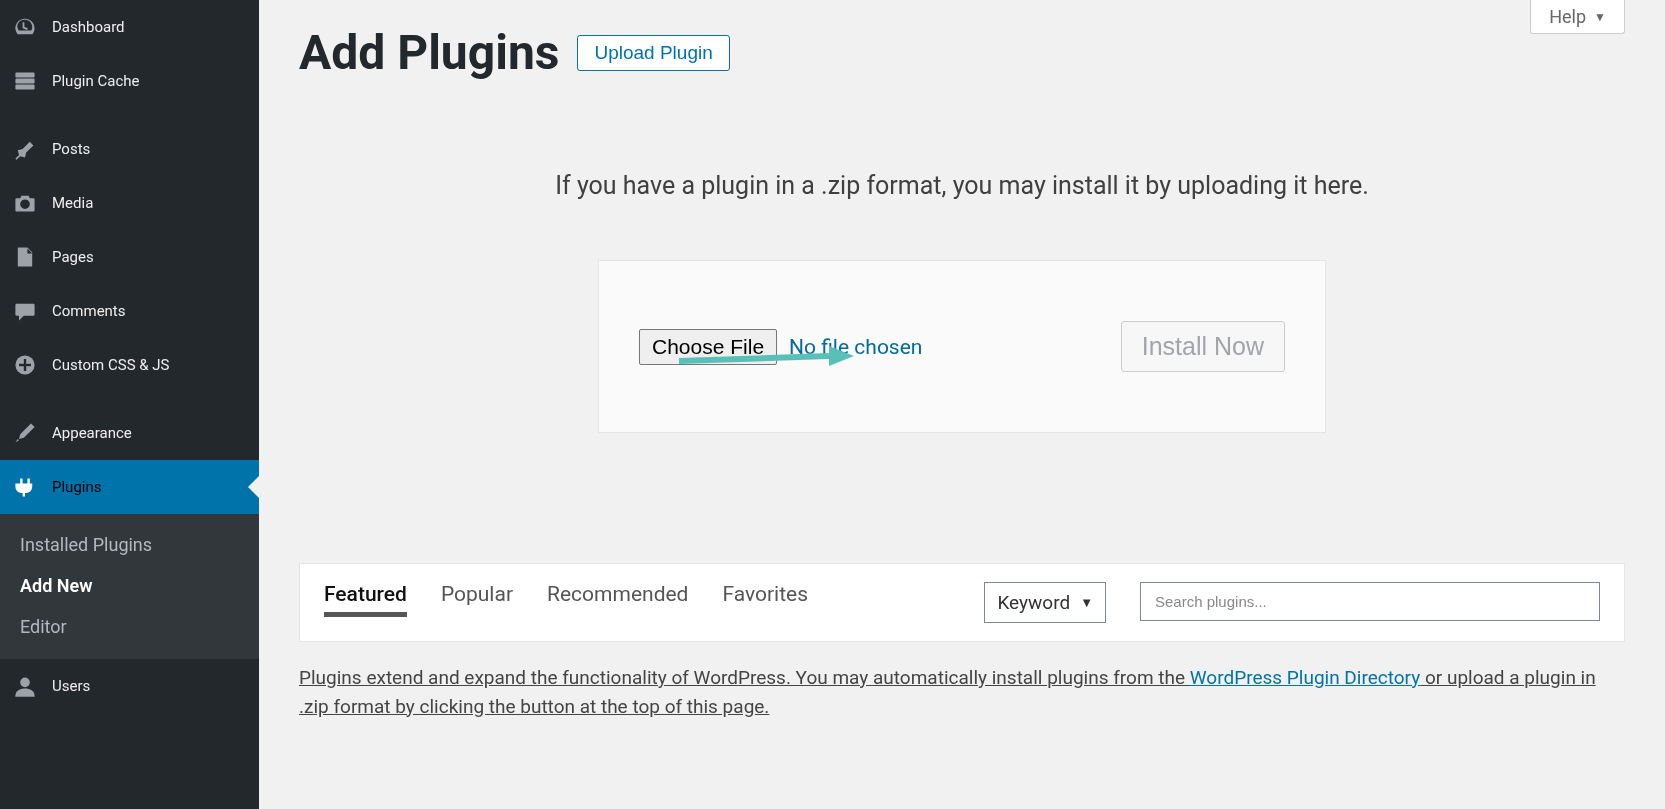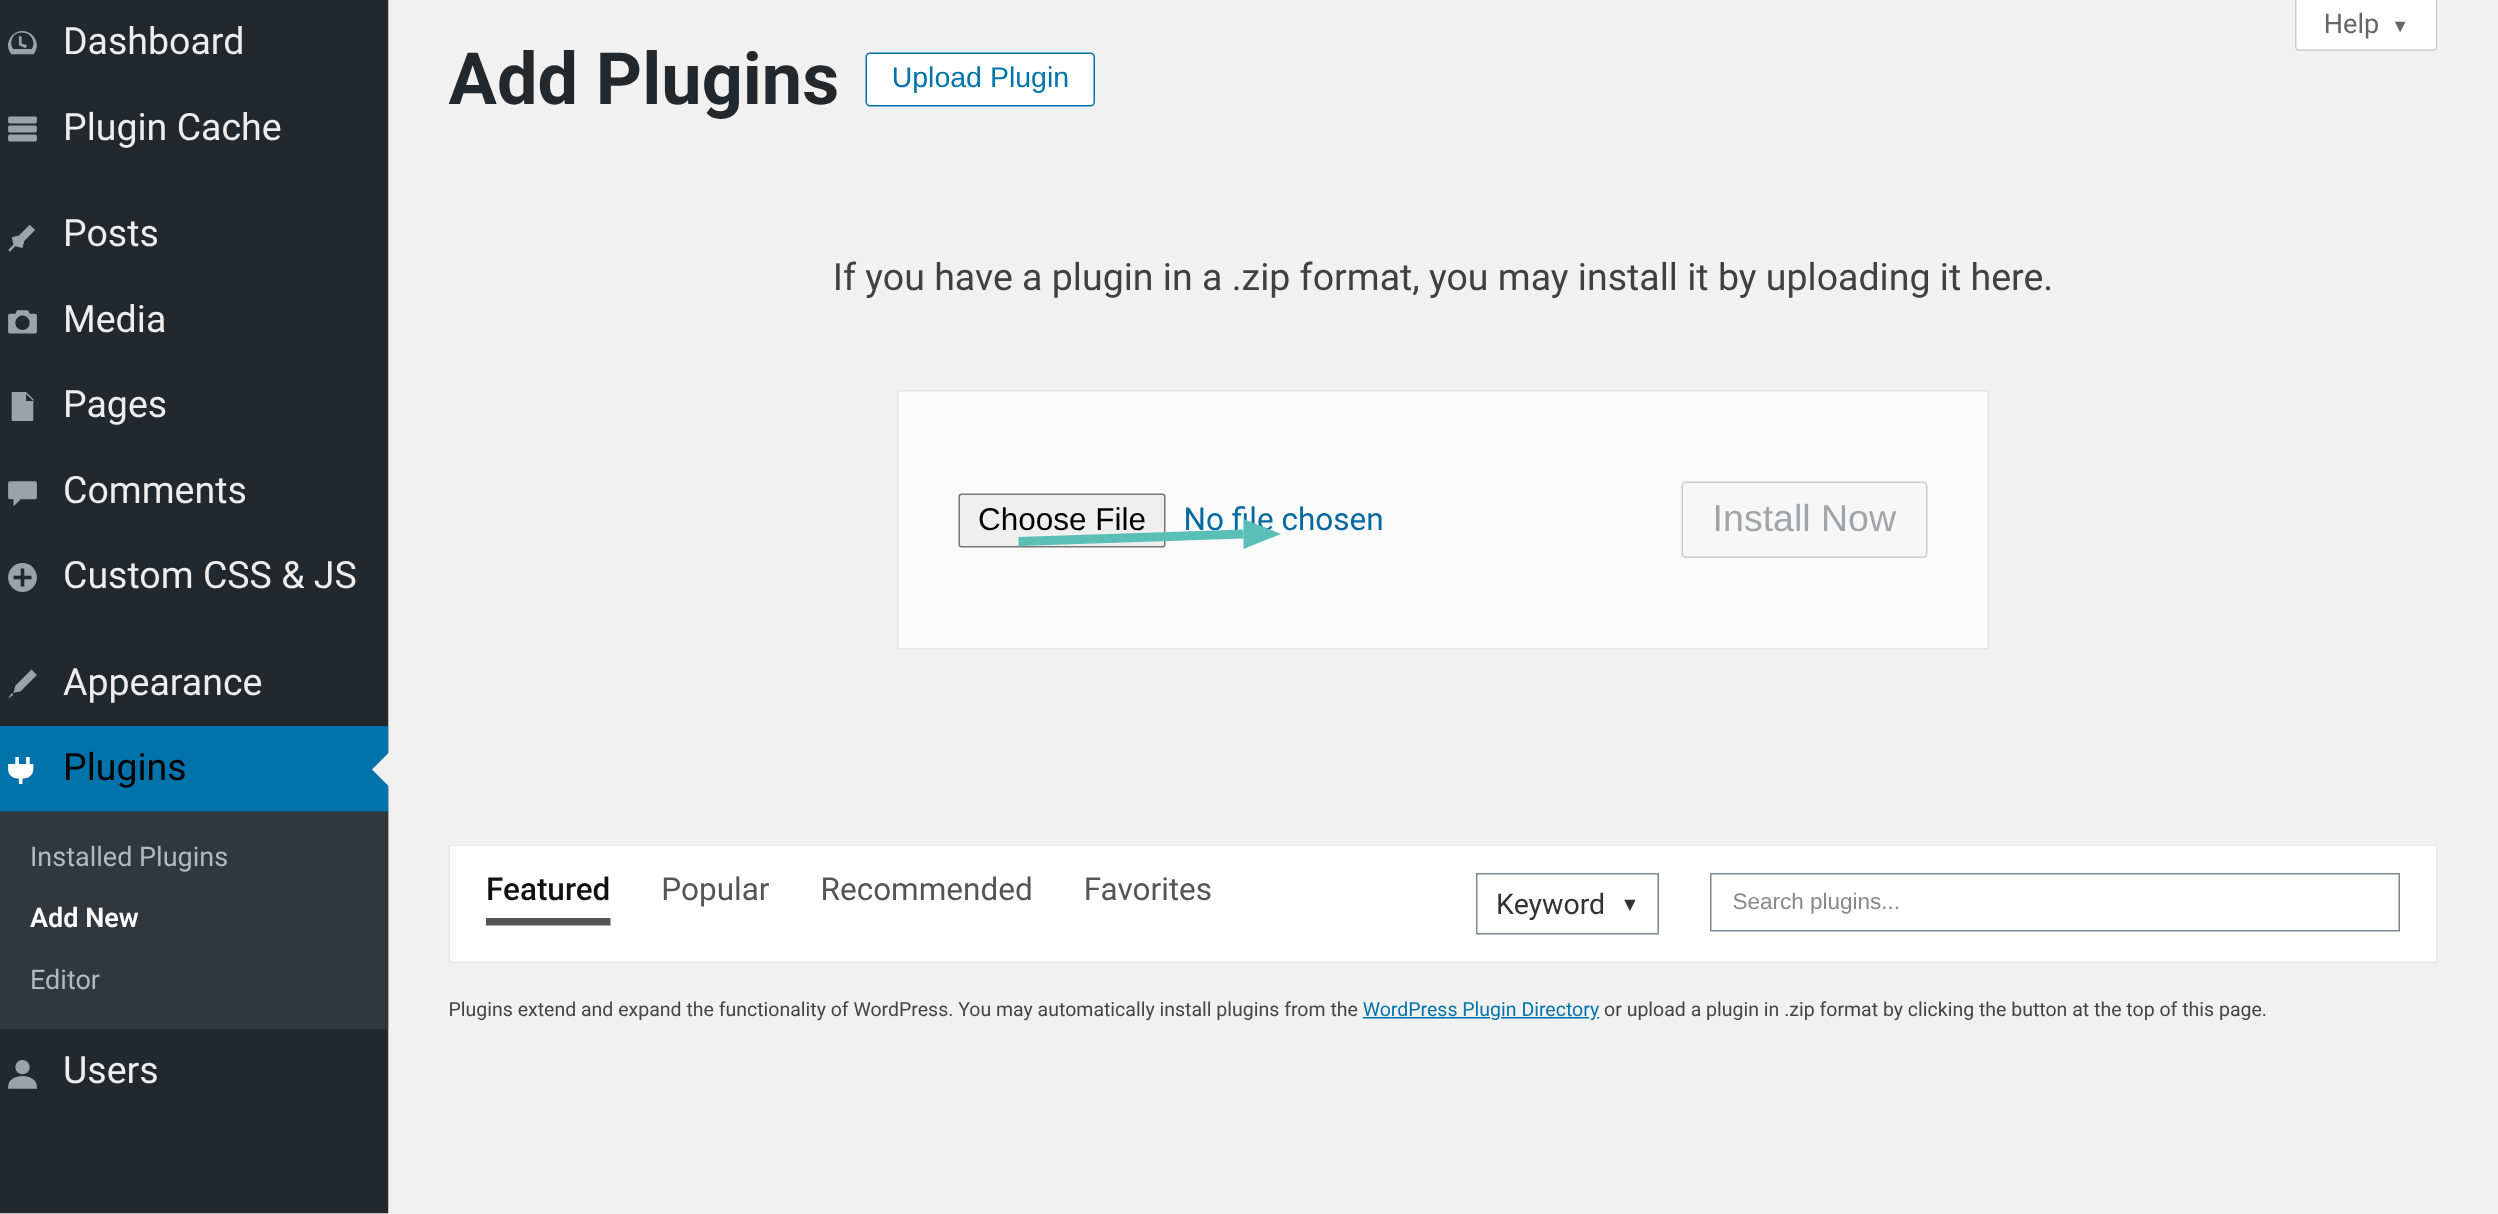--- a/index.html
+++ b/index.html
@@ -15,23 +15,23 @@
   position: absolute;
   left: 0; top: 0;
   width: 259px;
   height: 809px;
   background: #23282d;
   color: #eee;
 }
 .sidebar-item {
   display: flex;
   align-items: center;
-  padding: 14px 16px 14px 2px;
+  padding: 14px 16px 14px 12px;
   color: #eee;
-  font-size: 25px;
+  font-size: 15px;
   cursor: pointer;
 }
 .sidebar-item .icon {
   width: 26px;
   height: 26px;
   margin-right: 14px;
   display: inline-flex;
   align-items: center;
   justify-content: center;
   color: #9ca2a7;
@@ -206,23 +206,24 @@
   border: 1px solid #7e8993;
   background: #fff;
   padding: 10px 14px;
   font-size: 15px;
   width: 460px;
   color: #333;
 }
 .search-plugins::placeholder { color: #888; }
 .desc-para {
   margin-top: 22px;
-  font-size: 13px;
+  font-size: 19px;
   color: #444;
   line-height: 1.5;
+  text-decoration: underline;
 }
 .desc-para a {
   color: #0073aa;
   text-decoration: underline;
 }
 </style>
 </head>
 <body>
 
 <div class="sidebar">

